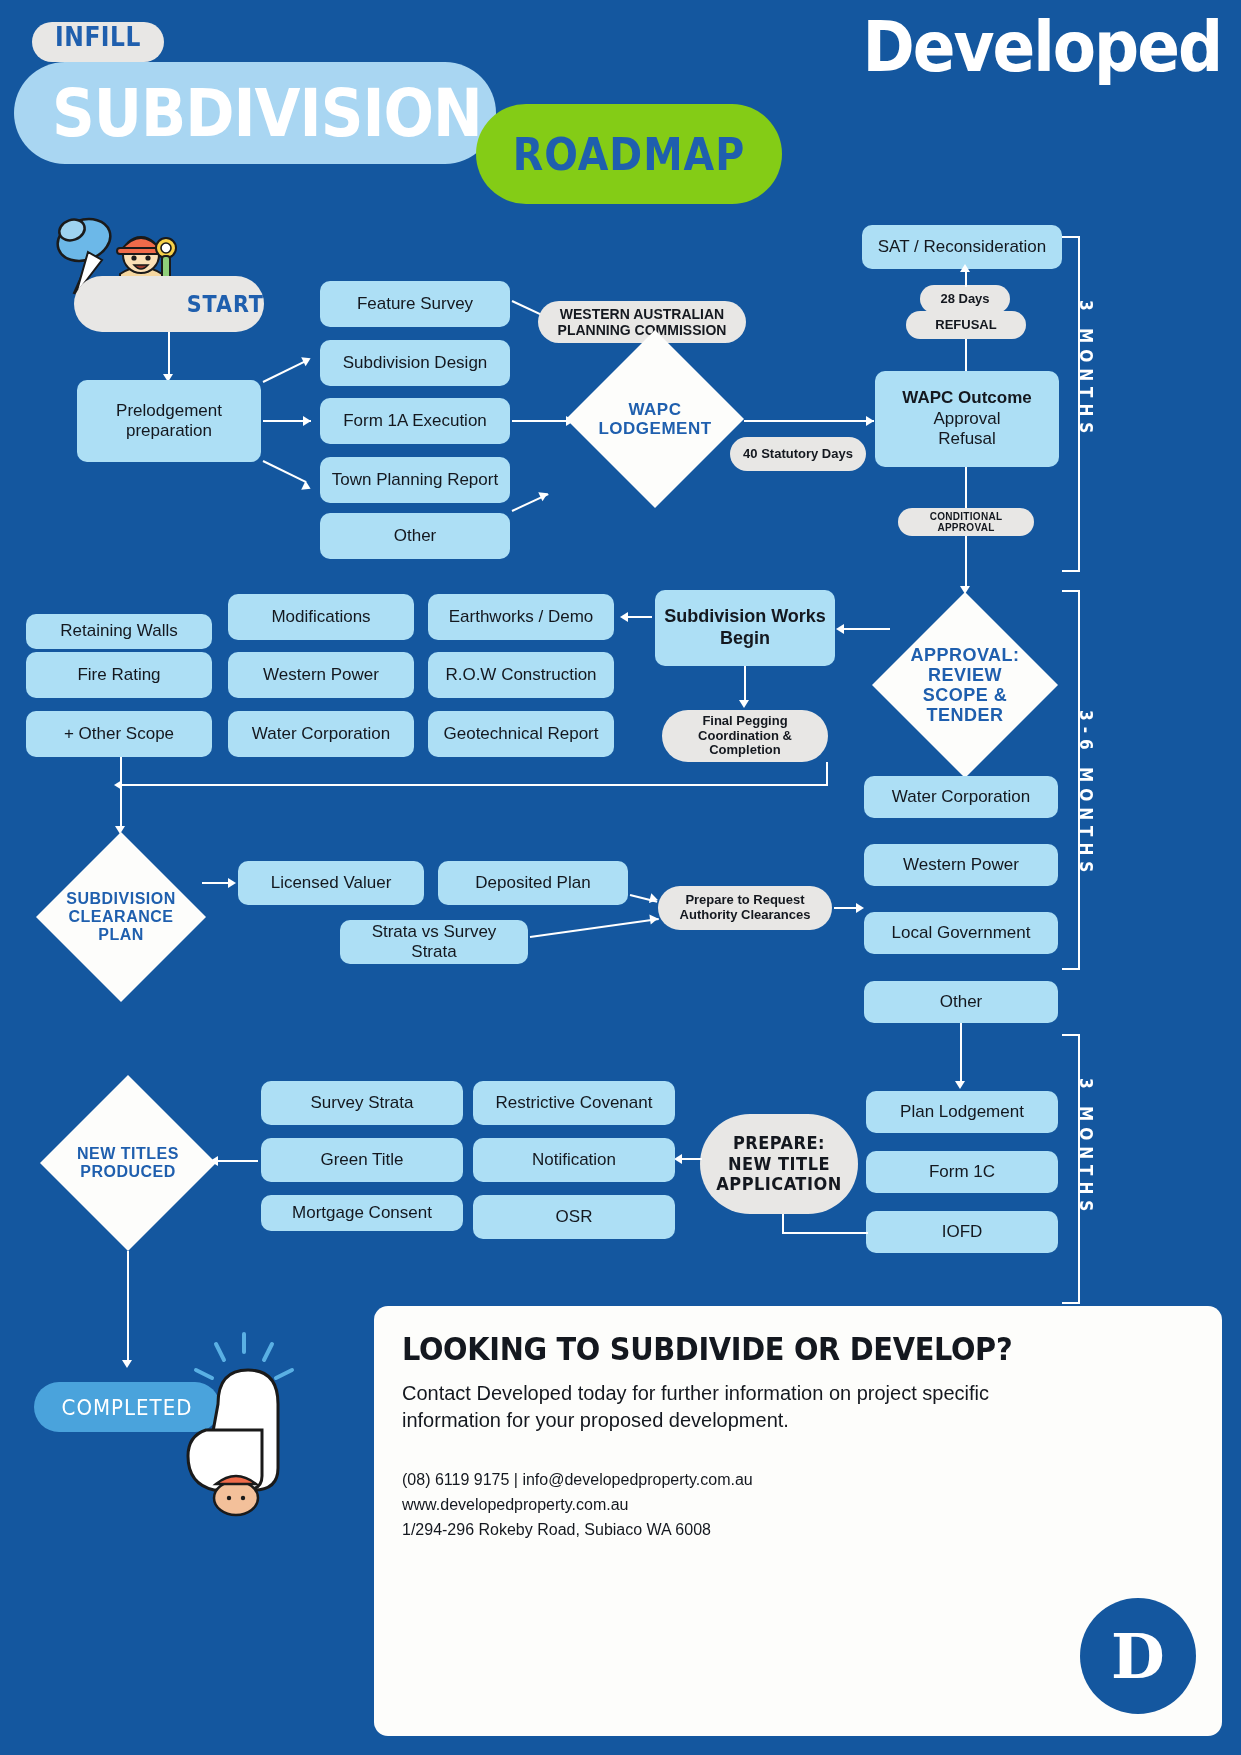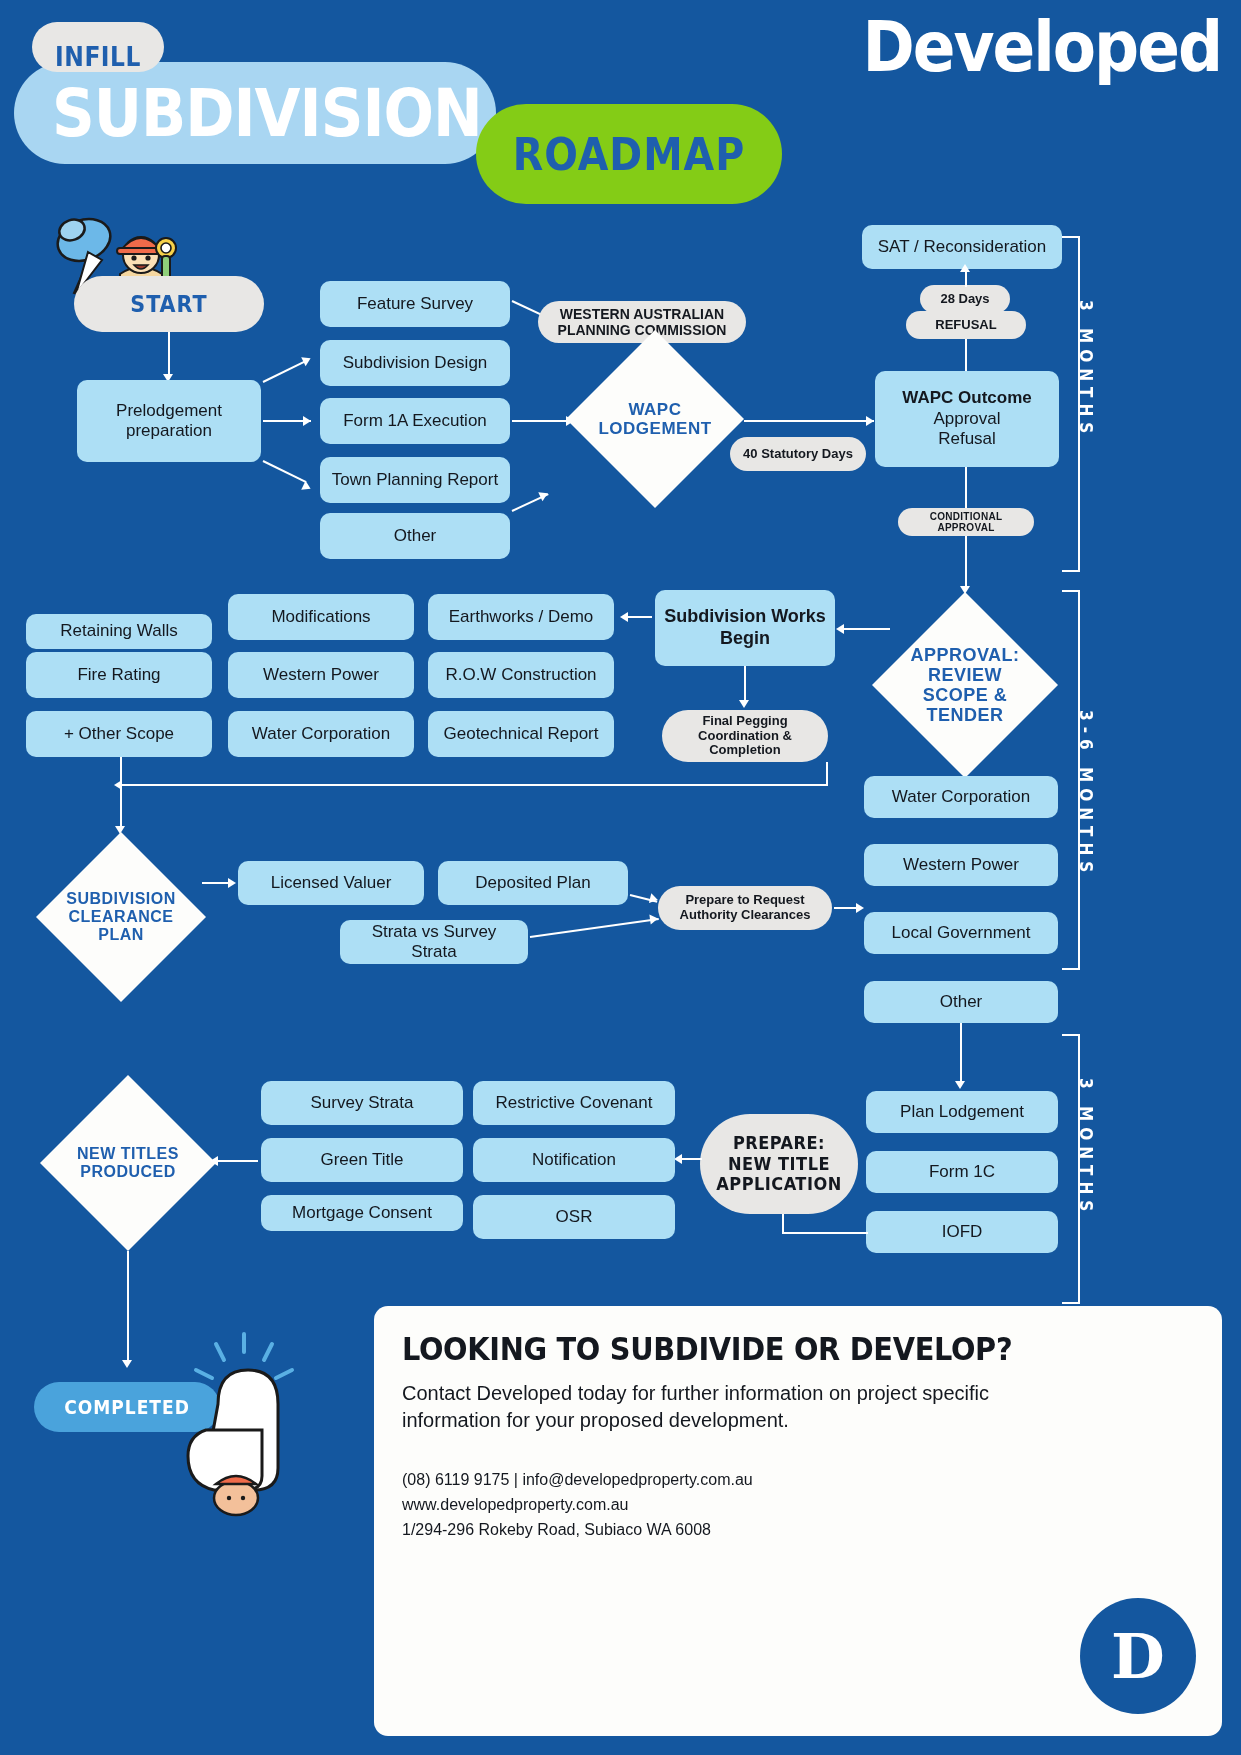--- a/index.html
+++ b/index.html
@@ -55,23 +55,23 @@
   .hln { height: 2px; }
   .vln { width: 2px; }
   .arr { position: absolute; width: 0; height: 0; }
   .arr-r { border-left: 8px solid #fff; border-top: 5px solid transparent; border-bottom: 5px solid transparent; }
   .arr-l { border-right: 8px solid #fff; border-top: 5px solid transparent; border-bottom: 5px solid transparent; }
   .arr-d { border-top: 8px solid #fff; border-left: 5px solid transparent; border-right: 5px solid transparent; }
   .arr-u { border-bottom: 8px solid #fff; border-left: 5px solid transparent; border-right: 5px solid transparent; }
 
   
   #hdr-infill {
-    left: 32px; top: 22px; width: 132px; height: 50px;
+    left: 32px; top: 22px; width: 132px; height: 40px;
     background: #e8e7e5; border-radius: 26px;
-    display:flex; align-items:flex-end; justify-content:center;
+    display:flex; align-items:flex-start; justify-content:center;
     color: #1f5fae; font-weight: 900; font-size: 26px; letter-spacing: .5px;
     font-family: "DejaVu Sans Condensed","Liberation Sans", sans-serif;
   }
   #hdr-sub {
     left: 14px; top: 62px; width: 482px; height: 102px;
     background: #a9d6f2; border-radius: 52px;
     display:flex; align-items:center; padding-left: 38px;
     color: #ffffff; font-weight: 900; font-size: 66px; letter-spacing: -1px;
     font-family: "DejaVu Sans Condensed","Liberation Sans", sans-serif;
   }
@@ -112,27 +112,27 @@
     position:absolute; right: 26px; bottom: 22px; width: 116px; height: 116px;
     border-radius: 50%; background: #14579f;
     display:flex; align-items:center; justify-content:center;
     color:#fff; font-weight:900; font-size: 62px;
     font-family: "DejaVu Serif", serif;
   }
   #completed {
     left: 34px; top: 1382px; width: 186px; height: 50px;
     background: #4aa3dc; border-radius: 26px;
     display:flex; align-items:center; justify-content:center;
-    color:#ffffff; font-weight:700; font-size:19px; letter-spacing:1px;
+    color:#ffffff; font-weight:400; font-size:22px; letter-spacing:1px;
     font-family: "DejaVu Sans Condensed","Liberation Sans", sans-serif;
   }
   #start-pill {
     left: 74px; top: 276px; width: 190px; height: 56px;
     background: #e8e7e5; border-radius: 28px;
-    display:flex; align-items:center; justify-content:center;
+    display:flex; align-items:center; justify-content:flex-end;
     color:#1f5fae; font-weight:900; font-size:23px; letter-spacing:1px;
     font-family: "DejaVu Sans Condensed","Liberation Sans", sans-serif;
   }
 </style>
 </head>
 <body>
 
 <div id="stage">
 
   <div class="abs" id="hdr-sub">

